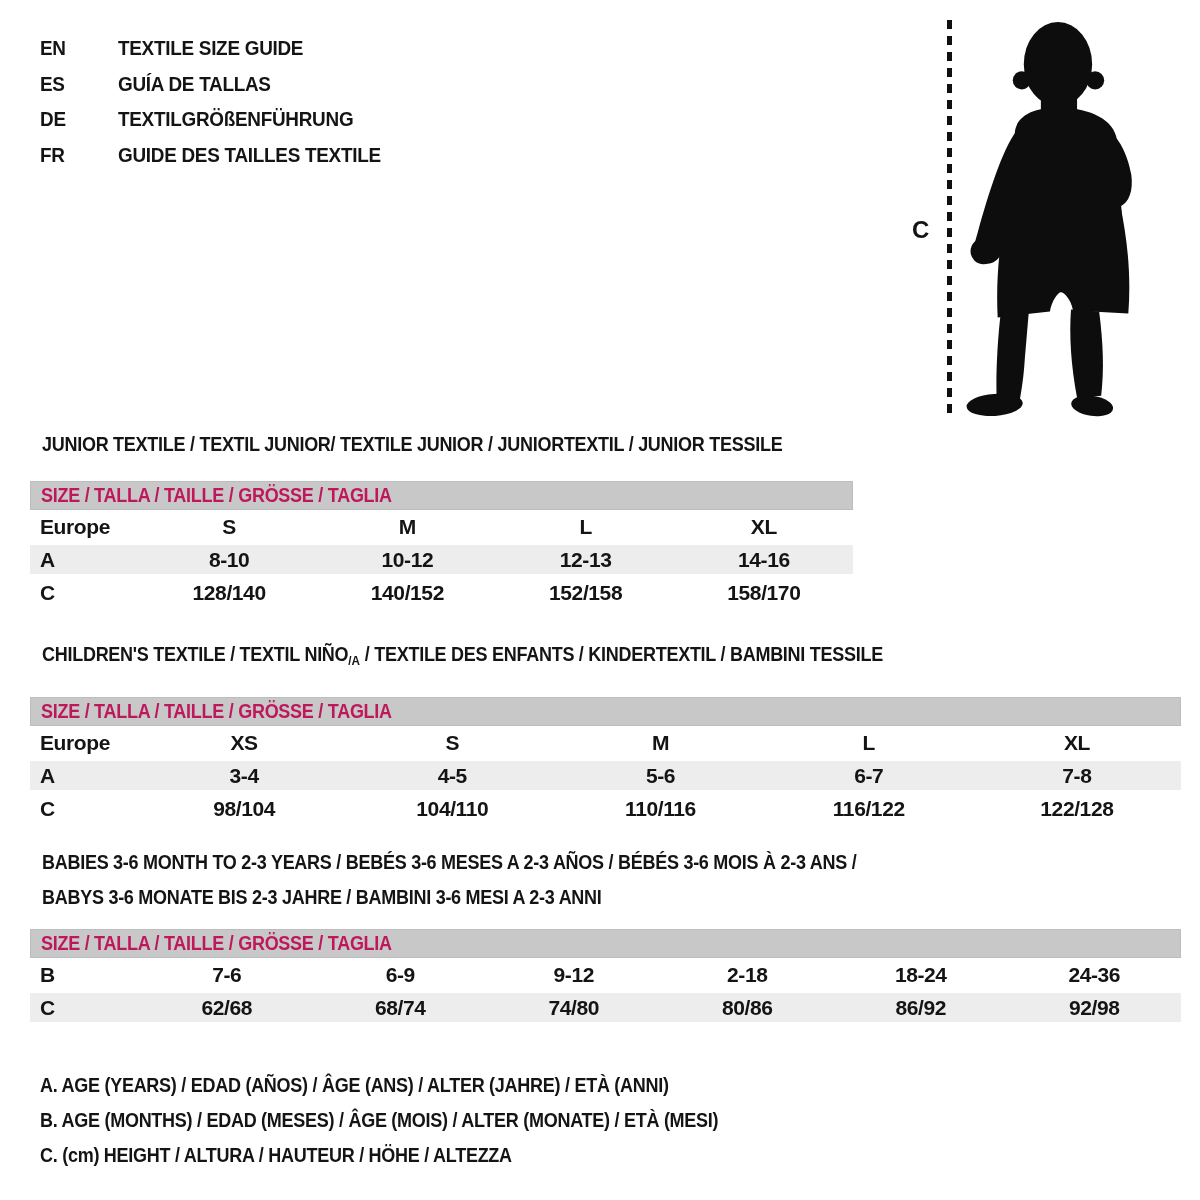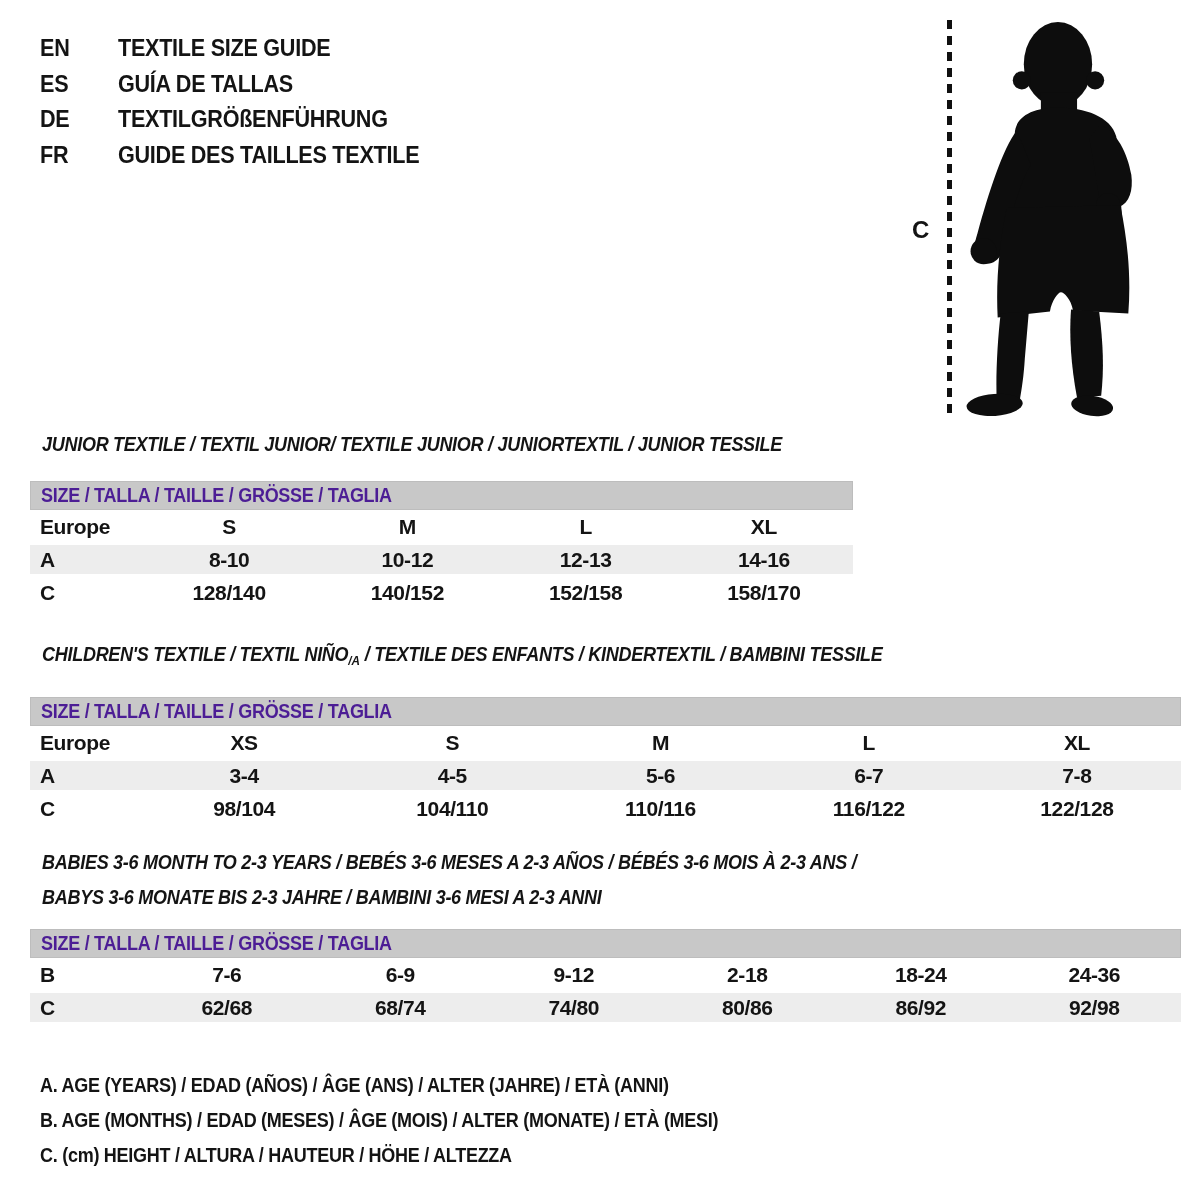--- a/index.html
+++ b/index.html
@@ -8,43 +8,43 @@
     position:relative;
     background:#ffffff;
     font-family:"Liberation Sans", sans-serif;
     color:#141414;
     overflow:hidden;
   }
   .condx { display:inline-block; transform:scaleX(0.9); transform-origin:0 50%; white-space:nowrap; letter-spacing:-0.3px; }
 
   
   .lang-block { position:absolute; left:40px; top:30px; }
-  .lang-row { display:flex; font-size:24px; font-weight:bold; line-height:35.5px; }
+  .lang-row { display:flex; font-size:21px; font-weight:bold; line-height:35.5px; }
   .lang-code { width:78px; flex:0 0 78px; }
 
   
   .c-label { position:absolute; left:912px; top:216px; font-size:24px; font-weight:bold; }
   .dotline {
     position:absolute; left:947px; top:20px; width:5px; height:398px;
     background:repeating-linear-gradient(to bottom, #101010 0 9px, transparent 9px 16px);
   }
   .baby-svg { position:absolute; left:962px; top:12px; }
 
   
   .section { position:absolute; left:30px; }
   .sec-junior   { top:433px; width:823px; }
   .sec-children { top:643px; width:1151px; }
   .sec-babies   { top:845px; width:1151px; }
-  .sec-heading { font-size:20px; font-weight:bold; line-height:23px; margin-left:12px; white-space:nowrap;font-style:italic; }
+  .sec-heading { font-size:20px; font-weight:bold; line-height:23px; margin-left:12px; white-space:nowrap; }
   .sec-heading .subA { font-size:13px; vertical-align:-4px; letter-spacing:0; }
   .sec-babies .sec-heading { line-height:35px; }
   .size-bar {
     margin-top:25px; height:29px; line-height:27px;
     background:#c8c8c8; border:1px solid #bdbdbd;
-    color:#4c1d95; font-size:20px; font-weight:bold; padding-left:10px;
+    color:#be185d; font-size:20px; font-weight:bold; padding-left:10px;
   }
   .sec-babies .size-bar { margin-top:14px; }
   .trow { display:flex; height:33px; line-height:33px; font-size:21px; font-weight:bold; letter-spacing:-0.4px; }
   .trow.stripe { background:#ededed; box-shadow:inset 0 2px 0 #ffffff, inset 0 -2px 0 #ffffff; }
   .tlabel { flex:0 0 110px; padding-left:10px; }
   .tcell { flex:1; text-align:center; }
 
   
   .legend { position:absolute; left:40px; top:1068px; font-size:20px; font-weight:bold; line-height:35px; }
 </style>

